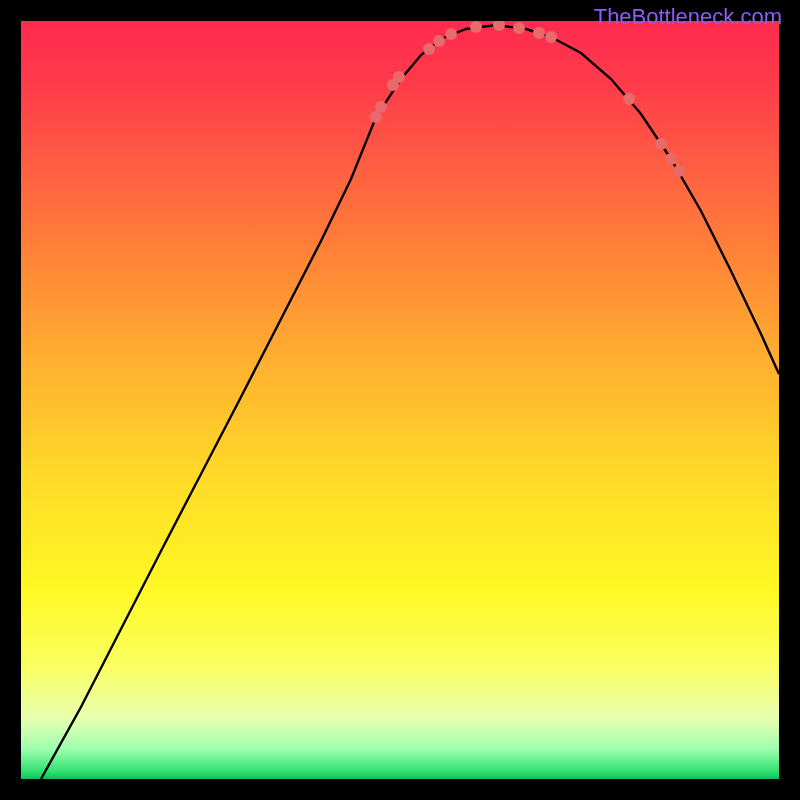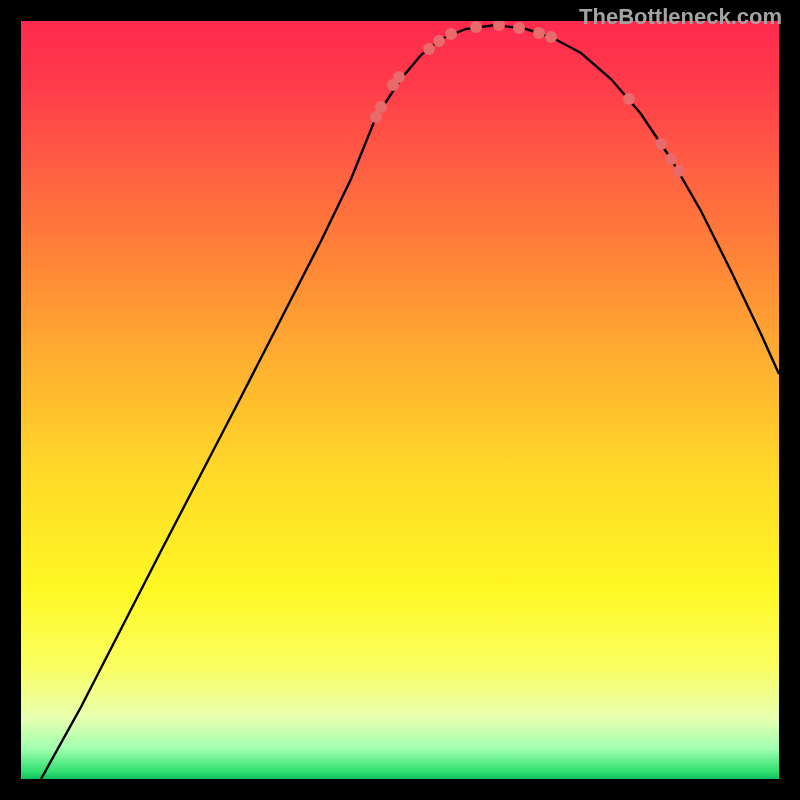--- a/index.html
+++ b/index.html
@@ -7,23 +7,23 @@
     width: 800px;
     height: 800px;
     background: #000;
     position: relative;
     font-family: Arial, sans-serif;
   }
   .watermark {
     position: absolute;
     top: 4px;
     right: 18px;
-    color: #a3a3a3;
+    color: #8b5cf6;
     font-size: 22px;
-    font-weight: 700;
+    font-weight: 400;
     z-index: 10;
   }
   .plot-area {
     position: absolute;
     left: 21px;
     top: 21px;
     width: 758px;
     height: 758px;
     overflow: hidden;
   }

